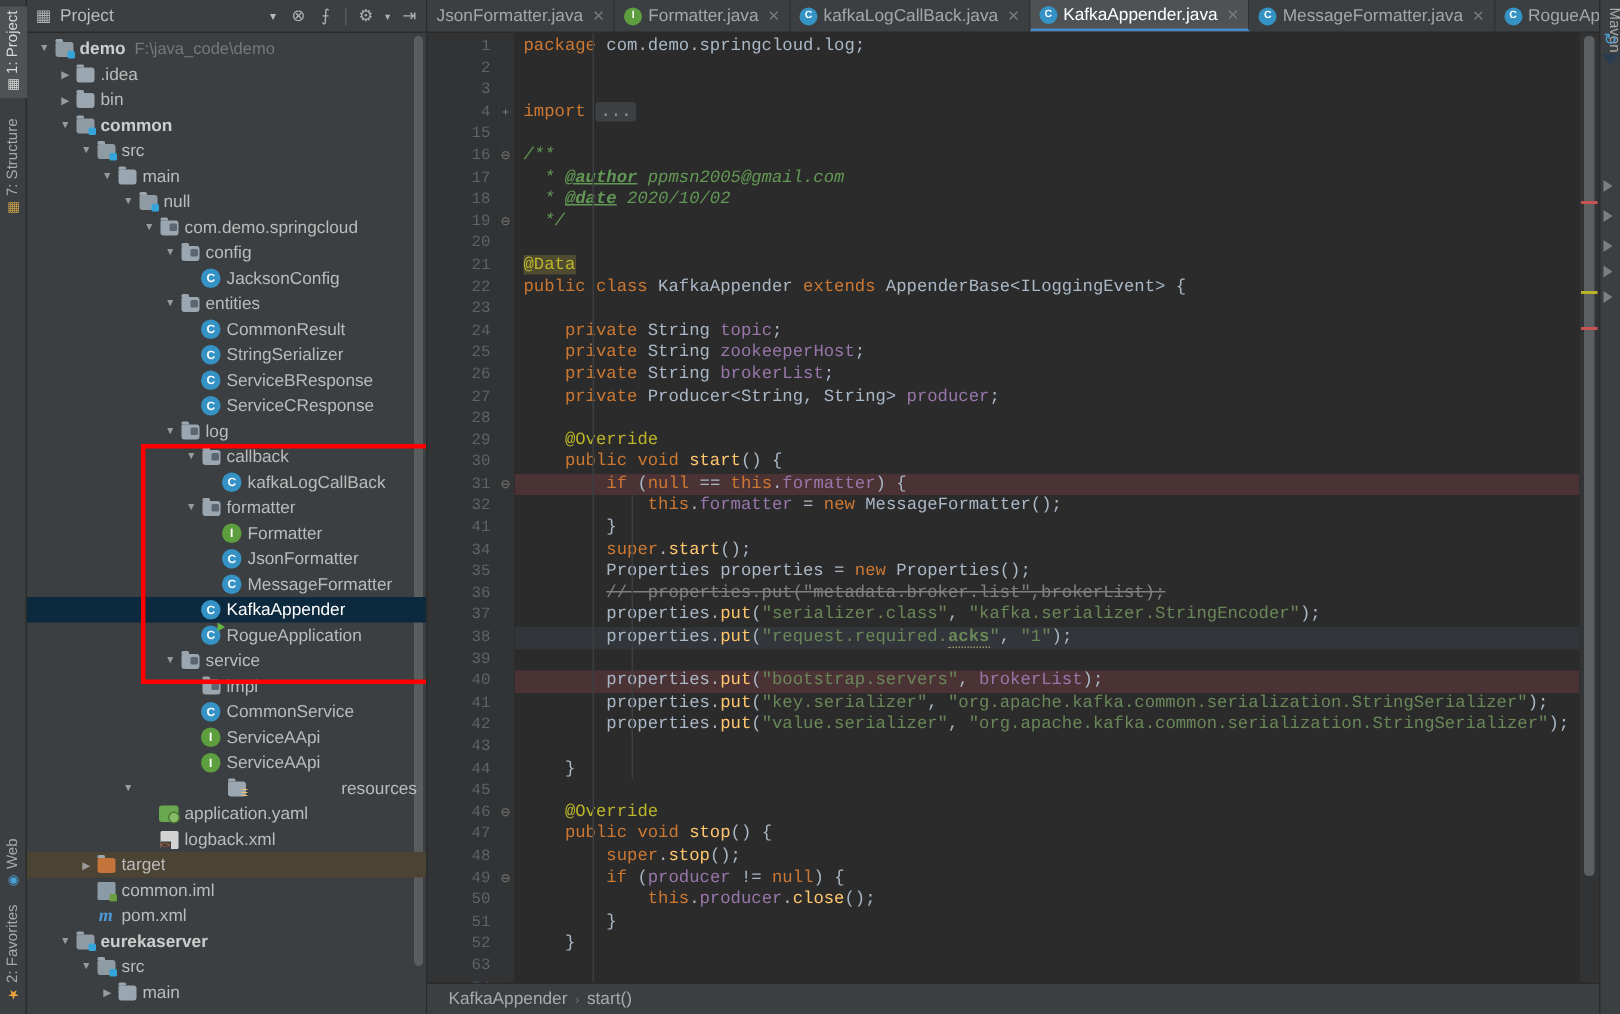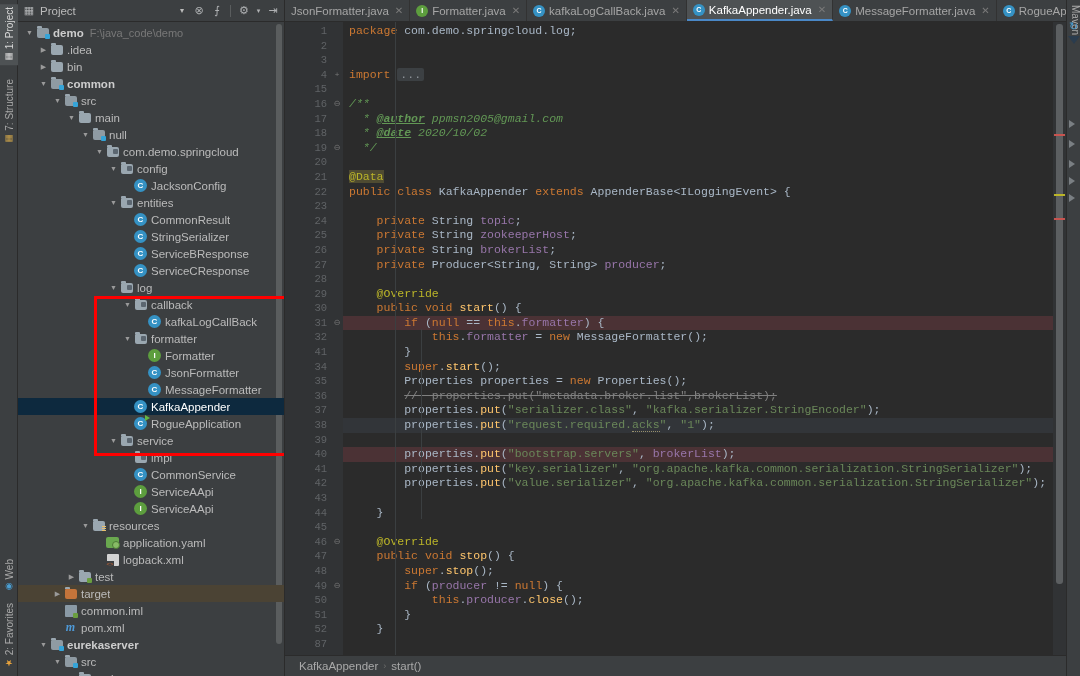--- a/index.html
+++ b/index.html
@@ -146,21 +146,21 @@
   .str  { color:#6a8759; }
   .cmt  { color:#808080; text-decoration:line-through; }
   .doc  { color:#629755; font-style:italic; }
   .doct { color:#629755; font-style:italic; font-weight:bold; text-decoration:underline;}
   .ann  { color:#bbb529; }
   .annhl{ color:#bbb529; background:#4f4b31; }
   .fld  { color:#9876aa; }
   .mth  { color:#ffc66d; }
   .cl   { color:#a9b7c6; }
   .pkgc { color:#a9b7c6; }
-  .warnu{ border-bottom:1px dotted #988f6a; }
+  .warnu{ border-bottom:1px dotted #988f6a;font-weight:bold; }
   .imp-collapse { background:#3c4043; color:#8d9399; padding:0 3px; border-radius:2px;}
   .vguide { position:absolute; top:0; bottom:0; width:1px; background:#3b3f41; }
 
   .rightbar {
     width:13px; flex:0 0 13px; background:#313335; position:relative;
   }
   .rb-thumb { position:absolute; left:3px; top:2px; width:7px; height:560px; background:#5c5f61; border-radius:3px;}
   .rb-mark  { position:absolute; left:1px; width:11px; height:2px; }
 
   .breadcrumb {
@@ -421,47 +421,40 @@
           </span>
           <span class="lbl">ServiceAApi</span>
         </div>
         <div class="row" style="padding-left: 104px;">
           <span class="arrow"></span>
           <span class="ico">
             <span class="iface">I</span>
           </span>
           <span class="lbl">ServiceAApi</span>
         </div>
-        <div class="row" style="padding-left: 62px;">
+        <div class="row" style="padding-left: 62px; justify-content: space-between;">
           <span class="arrow">▼</span>
           <span class="ico">
             <span class="folder res"></span>
           </span>
           <span class="lbl">resources</span>
         </div>
         <div class="row" style="padding-left: 76px;">
           <span class="arrow"></span>
           <span class="ico">
             <span class="yamlico"></span>
           </span>
           <span class="lbl">application.yaml</span>
         </div>
         <div class="row" style="padding-left: 76px;">
           <span class="arrow"></span>
           <span class="ico">
             <span class="xmlico"></span>
           </span>
           <span class="lbl">logback.xml</span>
-        </div>
-        <div class="row" style="padding-left: 48px;">
-          <span class="arrow">▶</span>
-          <span class="ico">
-            <span class="folder test"></span>
-          </span>
-          <span class="lbl">test</span>
         </div>
         <div class="row sel2" style="padding-left: 34px;">
           <span class="arrow">▶</span>
           <span class="ico">
             <span class="folder orange"></span>
           </span>
           <span class="lbl">target</span>
         </div>
         <div class="row" style="padding-left: 34px;">
           <span class="arrow"></span>
@@ -572,21 +565,21 @@
           <div class="gline">43</div>
           <div class="gline">44</div>
           <div class="gline">45</div>
           <div class="gline">46</div>
           <div class="gline">47</div>
           <div class="gline">48</div>
           <div class="gline"><span class="gmark"><span class="ovr"></span></span>49</div>
           <div class="gline">50</div>
           <div class="gline">51</div>
           <div class="gline">52</div>
-          <div class="gline">87</div>
+          <div class="gline">63</div>
           <div class="gline">54</div>
         </div>
       <div class="foldcol" id="foldcol">
           <div class="fline"></div>
           <div class="fline"></div>
           <div class="fline"></div>
           <div class="fline">+</div>
           <div class="fline"></div>
           <div class="fline">⊖</div>
           <div class="fline"></div>

